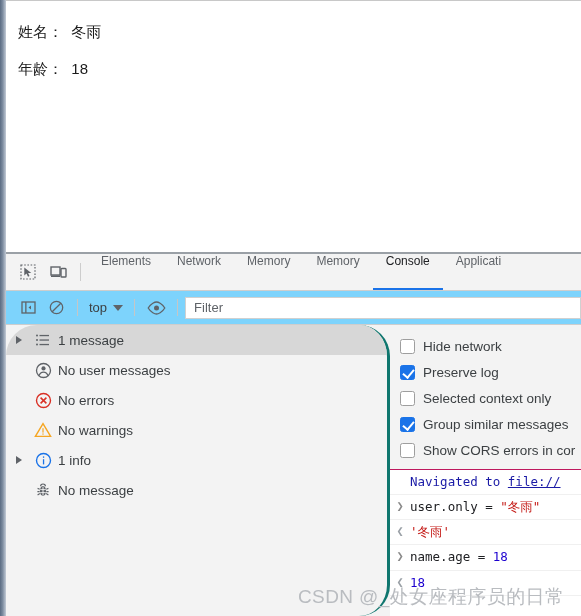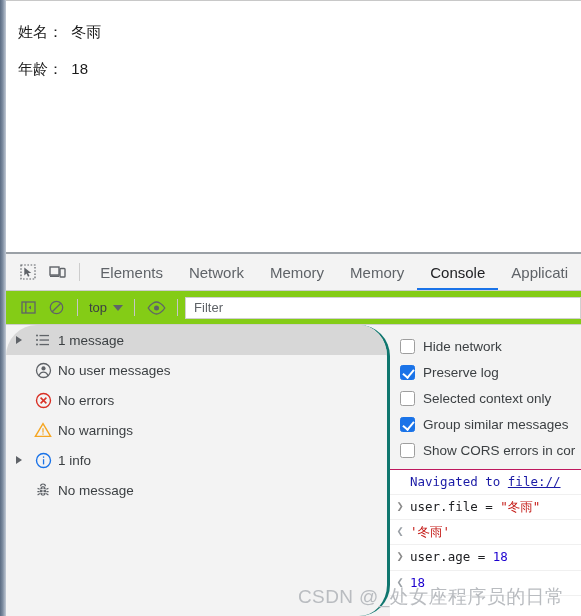--- a/index.html
+++ b/index.html
@@ -56,35 +56,35 @@
   }
   .tb-icon-btn {
     width: 30px; display: flex; align-items: center; justify-content: center;
     cursor: pointer;
   }
   .tb-icon-btn:first-child { margin-left: 7px; }
   .tb-sep {
     width: 1px; background: #cdcdcd; margin: 9px 7px 9px 7px;
   }
   .dt-tab {
-    display: flex; align-items: center;
+    display: flex; align-items: flex-start;
     padding: 0 13px;
-    font-size: 15px; color: #5f6368;
+    font-size: 12px; color: #5f6368;
     cursor: pointer; position: relative; white-space: nowrap;
   }
   .dt-tab.active { color: #202124; }
   .dt-tab.active::after {
     content: ""; position: absolute; left: 0; right: 0; bottom: 0;
     height: 2px; background: #1a73e8;
   }
 
   
   .dt-console-toolbar {
     height: 34px; min-height: 34px;
-    background: #84cc16;
+    background: #7dd3fc;
     display: flex; align-items: center;
     border-bottom: 1px solid #cdcdcd;
     justify-content: flex-end;
   }
   .ct-icon {
     width: 28px; height: 26px;
     display: flex; align-items: center; justify-content: center;
     cursor: pointer;
   }
   .ct-icon:first-child { margin-left: 8px; }
@@ -401,29 +401,29 @@
               <div class="cbox"></div>
               <div class="cb-label">Show CORS errors in cor</div>
             </div>
           </div>
         <div class="msg-list" id="msg-host">
             <div class="msg-row navigated">
               <div class="msg-text"><span class="c-blue">Navigated to </span><span class="c-link">file://</span></div>
             </div>
             <div class="msg-row">
               <div class="msg-gutter">❯</div>
-              <div class="msg-text"><span class="c-dark">user.file = </span><span class="c-str">"冬雨"</span></div>
+              <div class="msg-text"><span class="c-dark">user.only = </span><span class="c-str">"冬雨"</span></div>
             </div>
             <div class="msg-row">
               <div class="msg-gutter inbound">❮</div>
               <div class="msg-text"><span class="c-str">'冬雨'</span></div>
             </div>
             <div class="msg-row">
               <div class="msg-gutter">❯</div>
-              <div class="msg-text"><span class="c-dark">user.age = </span><span class="c-num">18</span></div>
+              <div class="msg-text"><span class="c-dark">name.age = </span><span class="c-num">18</span></div>
             </div>
             <div class="msg-row">
               <div class="msg-gutter inbound">❮</div>
               <div class="msg-text"><span class="c-num">18</span></div>
             </div>
           </div>
       </div>
 
     </div>
   </div>

